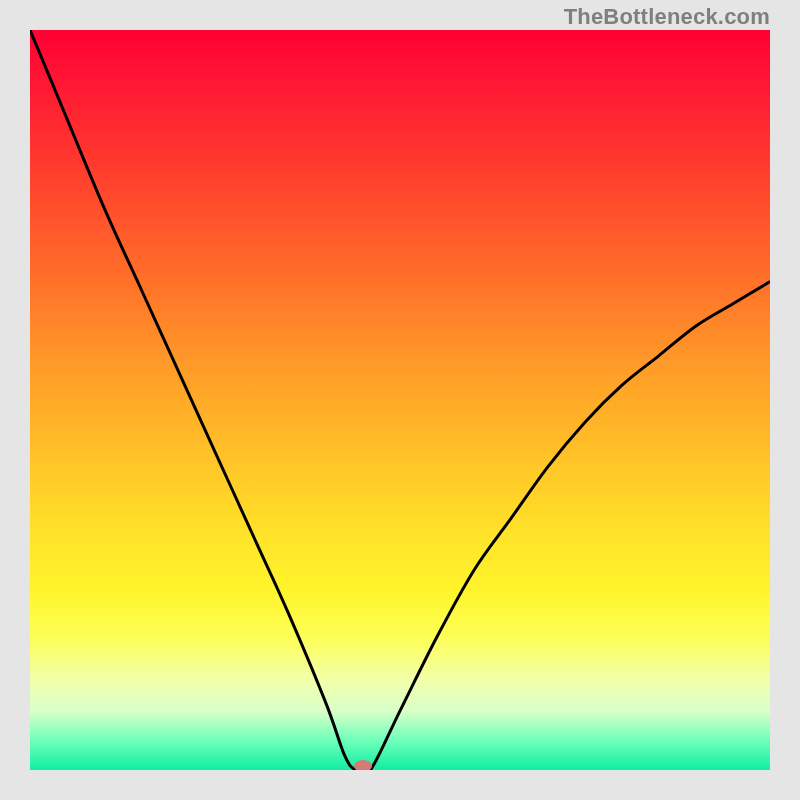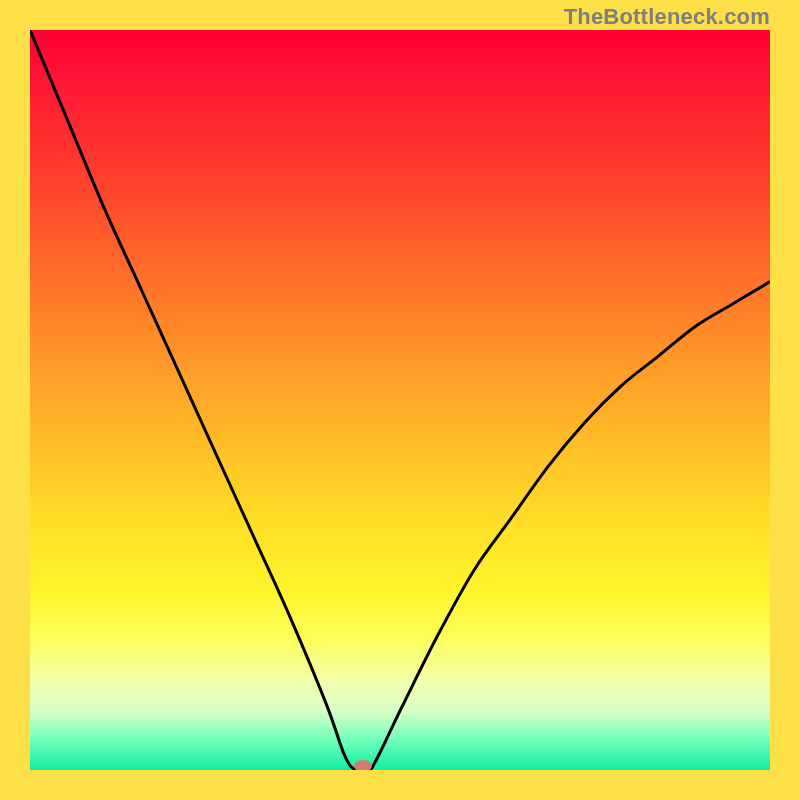--- a/index.html
+++ b/index.html
@@ -9,21 +9,21 @@
     height: 800px;
     background: #000;
     overflow: hidden;
   }
   .frame {
     position: absolute;
     top: 0;
     left: 0;
     width: 800px;
     height: 800px;
-    background: #fde047;
+    background: #e5e5e5;
   }
   .plot-area {
     position: absolute;
     top: 30px;
     left: 30px;
     width: 740px;
     height: 740px;
     background: linear-gradient(to bottom,
       #ff0033 0%,
       #ff1a33 8%,

